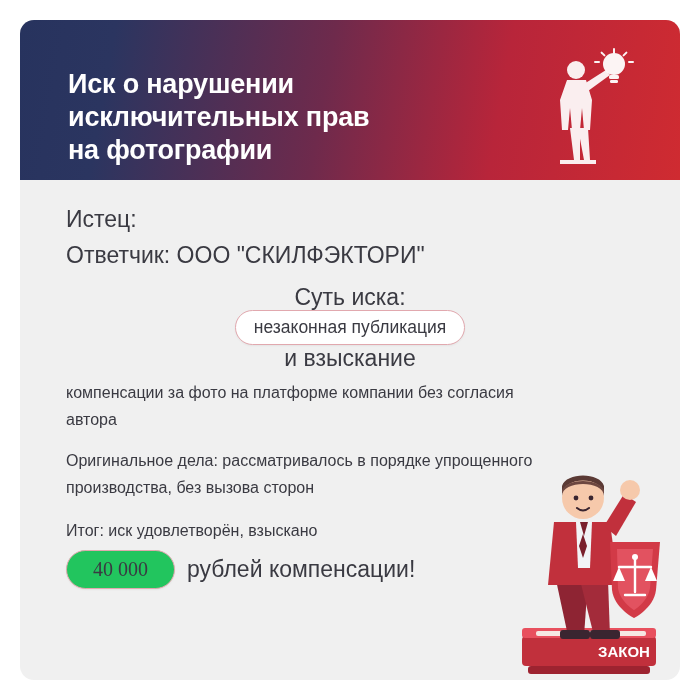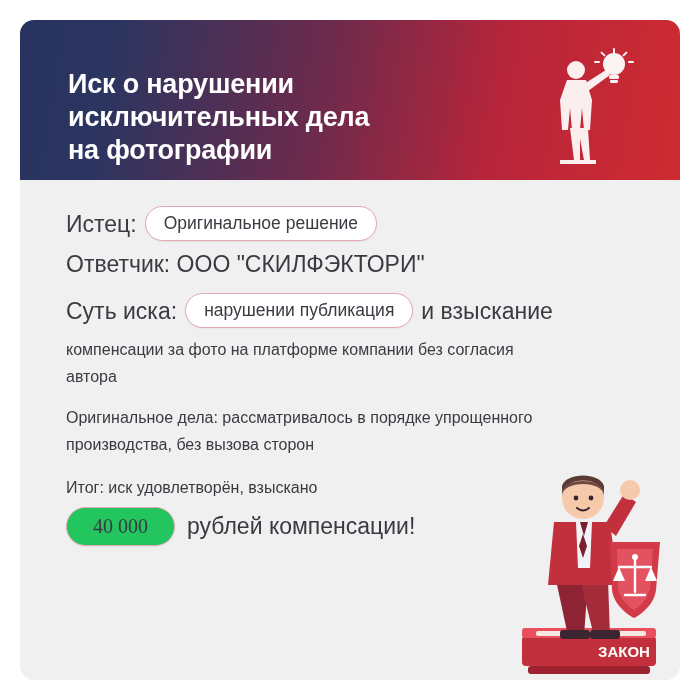--- a/index.html
+++ b/index.html
@@ -96,42 +96,42 @@
     box-shadow: 0 1px 2px rgba(0,0,0,0.05);
     font-family: Liberation Serif, serif;
   }
   .block {
     margin-bottom: 6px;
     font-size: 16px;
     line-height: 27px;
     color: #3a3a42;
     max-width: 470px;
   }
-  .para-gap { margin-top: 14px; }
+  .para-gap { margin-top: 14px; flex-direction: column; }
   .result-line {
     display: flex;
     align-items: center;
     margin-top: 6px;
   }
   .mascot {
     position: absolute;
     right: 6px;
     bottom: 0px;
     width: 190px;
     height: 230px;
   }
 </style>
 </head>
 <body>
 
 <div class="card">
 
   <div class="header">
     <div class="header-title">Иск о нарушении
-исключительных дела
+исключительных прав
 на фотографии</div>
 
     <svg class="header-illustration" viewBox="0 0 110 118">
       <g fill="#ffffff" opacity="0.92">
         <circle cx="42" cy="22" r="9"></circle>
         <path d="M33 32 L52 32 L58 52 L56 82 L50 82 L48 60 L46 82 L38 82 L36 60 L34 82 L28 82 L26 52 Z"></path>
         <path d="M50 36 L72 22 L76 27 L54 43 Z"></path>
         <path d="M36 80 L46 80 L46 112 L40 112 Z"></path>
         <path d="M44 80 L54 80 L56 112 L50 112 Z"></path>
         <path d="M26 112 L48 112 L48 116 L26 116 Z"></path>
@@ -147,30 +147,29 @@
         <rect x="90" y="3" width="2" height="6" rx="1" transform="rotate(45 91 6)"></rect>
         <rect x="68" y="3" width="2" height="6" rx="1" transform="rotate(-45 69 6)"></rect>
       </g>
     </svg>
   </div>
 
   <div class="body">
 
     <div class="row line">
       <span class="label">Истец:</span>
-      <span class="pill">Оригинальное решение</span>
     </div>
 
     <div class="row" style="margin-top:10px;">
       <span class="label">Ответчик: ООО "СКИЛФЭКТОРИ"</span>
     </div>
 
     <div class="row line para-gap">
       <span class="label">Суть иска:</span>
-      <span class="pill">нарушении публикация</span>
+      <span class="pill">незаконная публикация</span>
       <span class="label">и взыскание</span>
     </div>
 
     <div class="block">компенсации за фото на платформе компании без согласия автора</div>
 
     <div class="block para-gap">Оригинальное дела: рассматривалось в порядке упрощенного производства, без вызова сторон</div>
 
     <div class="block para-gap" style="margin-bottom:2px;margin-top:16px;">Итог: иск удовлетворён, взыскано</div>
 
     <div class="result-line">

